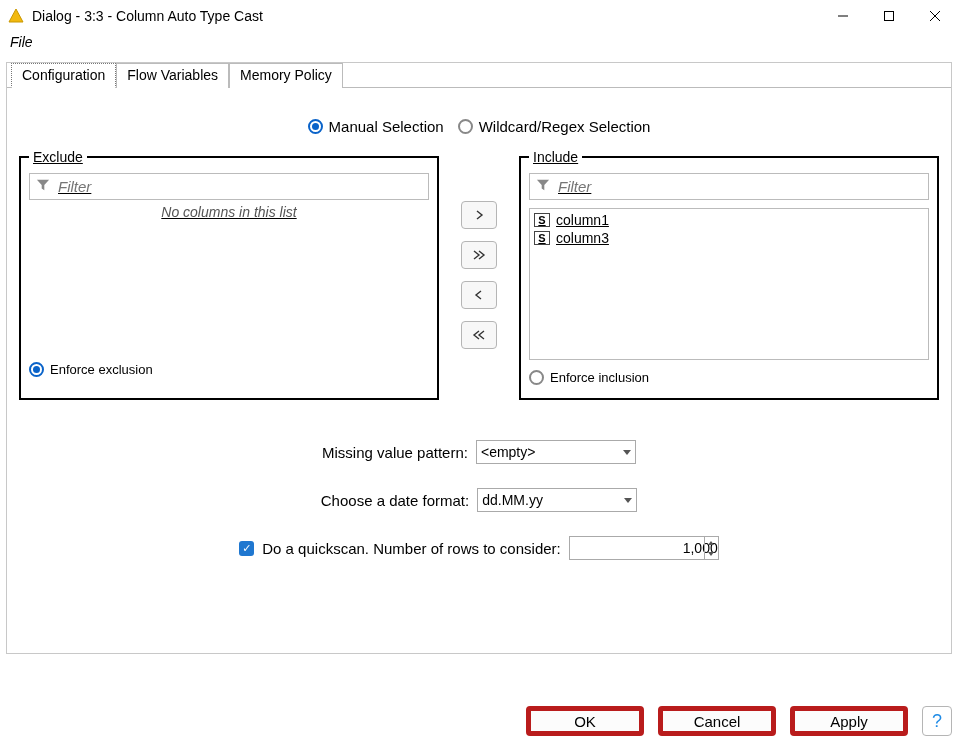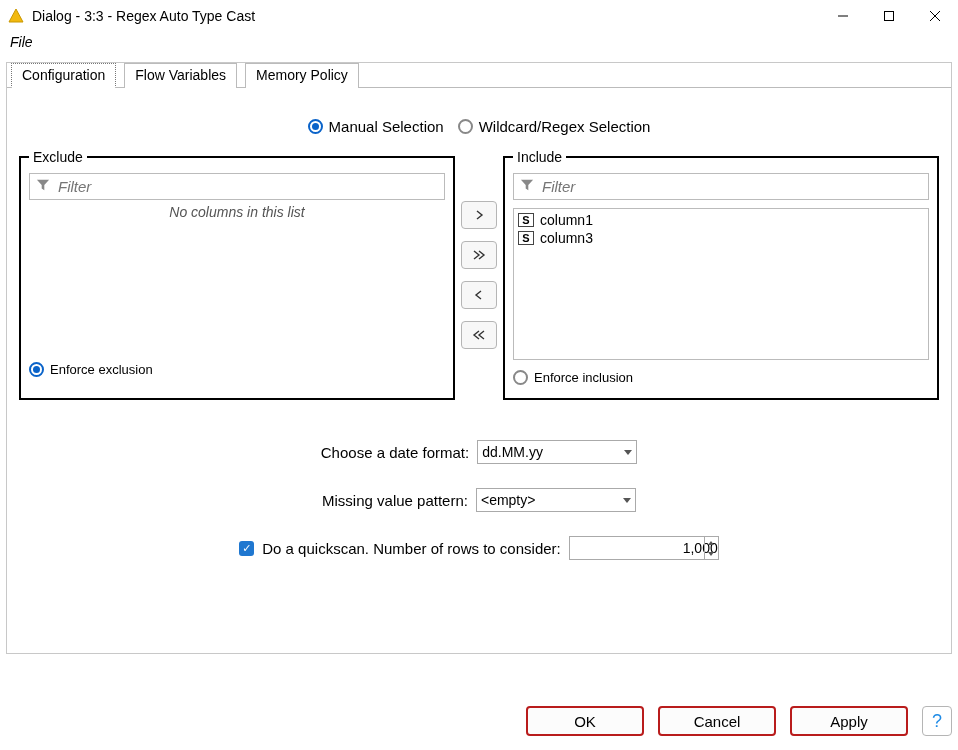--- a/index.html
+++ b/index.html
@@ -12,30 +12,30 @@
     .winbtn { width:46px; height:32px; display:flex; align-items:center; justify-content:center; }
     .winbtn svg { width:12px; height:12px; }
 
     .menubar { padding:2px 6px 6px 6px; font-size:14px;font-style:italic; }
     .menubar span { padding:2px 4px; }
 
     .dlg { margin:6px; border:1px solid #c8c8c8; background:#fff; padding:0; position:relative; height:592px; }
     .tabs { display:flex; margin-left:4px; margin-top:-1px; }
     .tab { border:1px solid #bbb; border-bottom:none; padding:3px 10px 4px 10px; font-size:14px; background:#fff; position:relative; top:1px; }
     .tab.active { border:1px dotted #777; border-bottom:1px solid #fff; background:#fff; }
-    .tab + .tab { margin-left:8px; border-left:1px solid #bbb; }
+    .tab + .tab { margin-left:0; border-left:1px solid #bbb; }
     .tabpage { border-top:1px solid #bbb; margin:0; padding:8px 10px 14px 10px; }
 
     .sel-row { display:flex; justify-content:center; align-items:center; gap:14px; margin:22px 0 14px 0; font-size:15px; }
     .radio { display:inline-flex; align-items:center; gap:6px; }
     .radio .dot { width:15px; height:15px; border:2px solid #888; border-radius:50%; position:relative; }
     .radio.selected .dot { border-color:#0a63c9; }
     .radio.selected .dot::after { content:''; position:absolute; inset:2px; background:#0a63c9; border-radius:50%; }
 
-    .picker { display:flex; gap:0; padding:0 2px; }
+    .picker { display:flex; gap:16px; padding:0 2px;text-decoration:underline; }
     fieldset.pane { border:2px solid; padding:8px 8px 10px 8px; margin:0; flex:1; min-width:0; }
     fieldset.pane legend { padding:0 4px; font-size:14px; }
     .exclude { border-color:#e60000; }
     .include { border-color:#19d100; }
     .filter-wrap { border:1px solid #bbb; background:#fff; display:flex; align-items:center; padding:3px 6px; gap:6px; }
     .filter-icon svg { width:14px; height:14px; fill:#888; }
     .filter-input { border:none; outline:none; font-size:15px; font-style:italic; color:#737373; width:100%; background:transparent; }
     .listbox { margin-top:8px; border:1px solid #bbb; background:#fff; height:152px; padding:2px; font-size:14px; }
     .empty { text-align:center; color:#555; font-style:italic; padding-top:4px; font-size:14px; }
     .li { display:flex; align-items:center; gap:6px; padding:1px 2px; }
@@ -53,33 +53,33 @@
     .combo { width:160px; justify-content:space-between; }
     .caret { width:0; height:0; border-left:4px solid transparent; border-right:4px solid transparent; border-top:5px solid #555; margin-left:6px; }
     .chk { width:15px; height:15px; border-radius:3px; background:#1f77d0; color:#fff; display:inline-flex; align-items:center; justify-content:center; font-size:11px; }
     .spin { width:150px; justify-content:flex-end; position:relative; padding-right:0; }
     .spinbtns { position:absolute; right:0; top:0; bottom:0; width:14px; border-left:1px solid #aaa; display:flex; flex-direction:column; }
     .spinbtns div { flex:1; display:flex; align-items:center; justify-content:center; }
     .spinbtns .t { width:0; height:0; border-left:3px solid transparent; border-right:3px solid transparent; }
     .su .t { border-bottom:4px solid #555; } .sd .t { border-top:4px solid #555; }
 
     .footer { position:absolute; right:6px; bottom:14px; display:flex; gap:14px; align-items:center; }
-    .btn { width:118px; height:30px; border:2px solid #b91c1c; border-radius:4px; background:#fcfcfc; display:flex; align-items:center; justify-content:center; font-size:15px; }
+    .btn { width:118px; height:30px; border:5px solid #b91c1c; border-radius:4px; background:#fcfcfc; display:flex; align-items:center; justify-content:center; font-size:15px; }
     .help { width:30px; height:30px; border:1px solid #b5b5b5; border-radius:4px; color:#1f8be6; font-size:18px; display:flex; align-items:center; justify-content:center; }
   </style>
 </head>
 <body>
 
 <div class="titlebar">
   <span class="icon">
     <svg viewBox="0 0 16 16">
         <polygon points="8,1 15,14 1,14" fill="#f2b90f" stroke="#c99700" stroke-width="1"></polygon>
       </svg>
   </span>
-  <span class="title">Dialog - 3:3 - Regex Auto Type Cast</span>
+  <span class="title">Dialog - 3:3 - Column Auto Type Cast</span>
   <div class="winbtns">
     <div class="winbtn">
         <svg viewBox="0 0 12 12">
           <line x1="1" y1="6" x2="11" y2="6" stroke="#000" stroke-width="1"></line>
         </svg>
       </div>
     <div class="winbtn">
         <svg viewBox="0 0 12 12">
           <rect x="1.5" y="1.5" width="9" height="9" fill="none" stroke="#000" stroke-width="1"></rect>
         </svg>
@@ -177,30 +177,30 @@
         </div>
         <div class="enforce radio">
             <span class="dot"></span>
             <span>Enforce inclusion</span>
           </div>
       </fieldset>
     </div>
 
     <div class="form">
       <div class="row">
+        <label>Missing value pattern:</label>
+        <div class="combo">
+            <span>&lt;empty&gt;</span>
+            <span class="caret"></span>
+          </div>
+      </div>
+      <div class="row">
         <label>Choose a date format:</label>
         <div class="combo">
             <span>dd.MM.yy</span>
-            <span class="caret"></span>
-          </div>
-      </div>
-      <div class="row">
-        <label>Missing value pattern:</label>
-        <div class="combo">
-            <span>&lt;empty&gt;</span>
             <span class="caret"></span>
           </div>
       </div>
       <div class="row">
         <span class="chk">✓</span>
         <label>Do a quickscan.  Number of rows to consider:</label>
         <div class="spin">
           <span>1,000</span>
           <div class="spinbtns">
               <div class="su">

